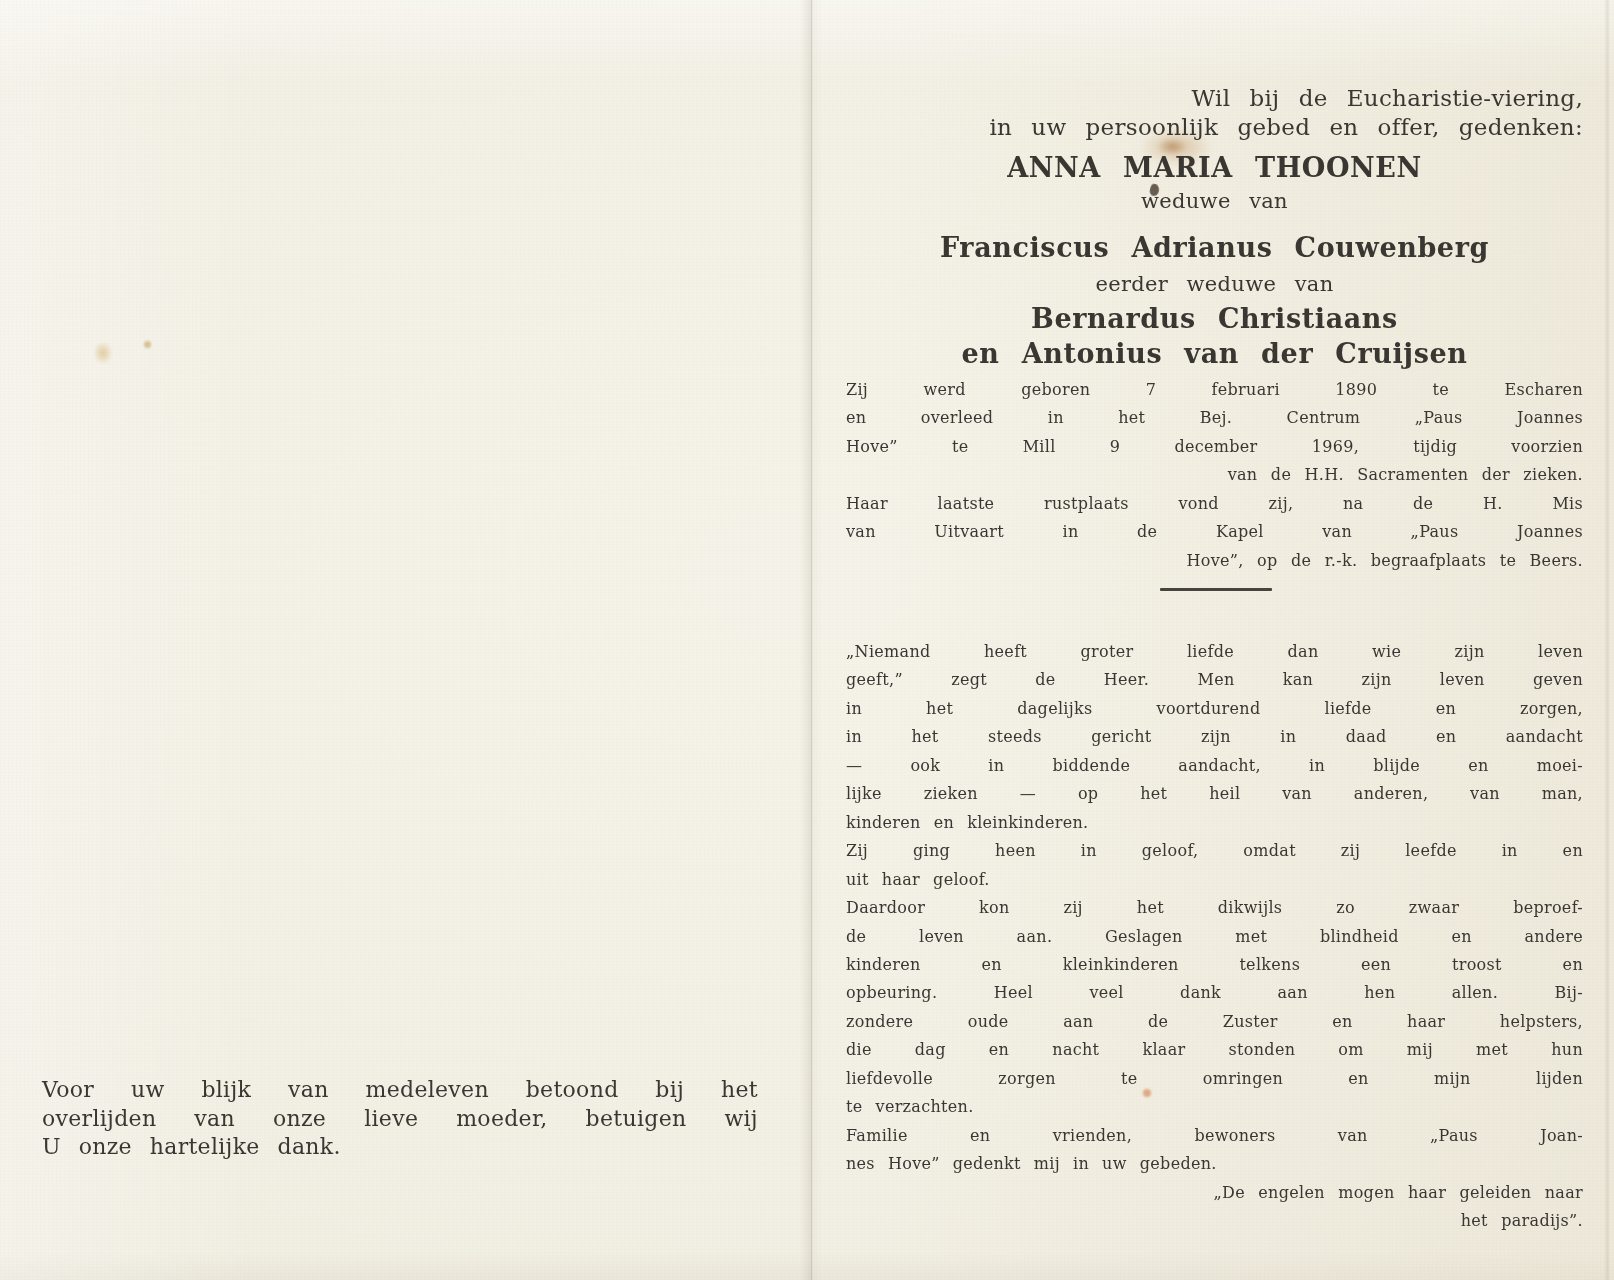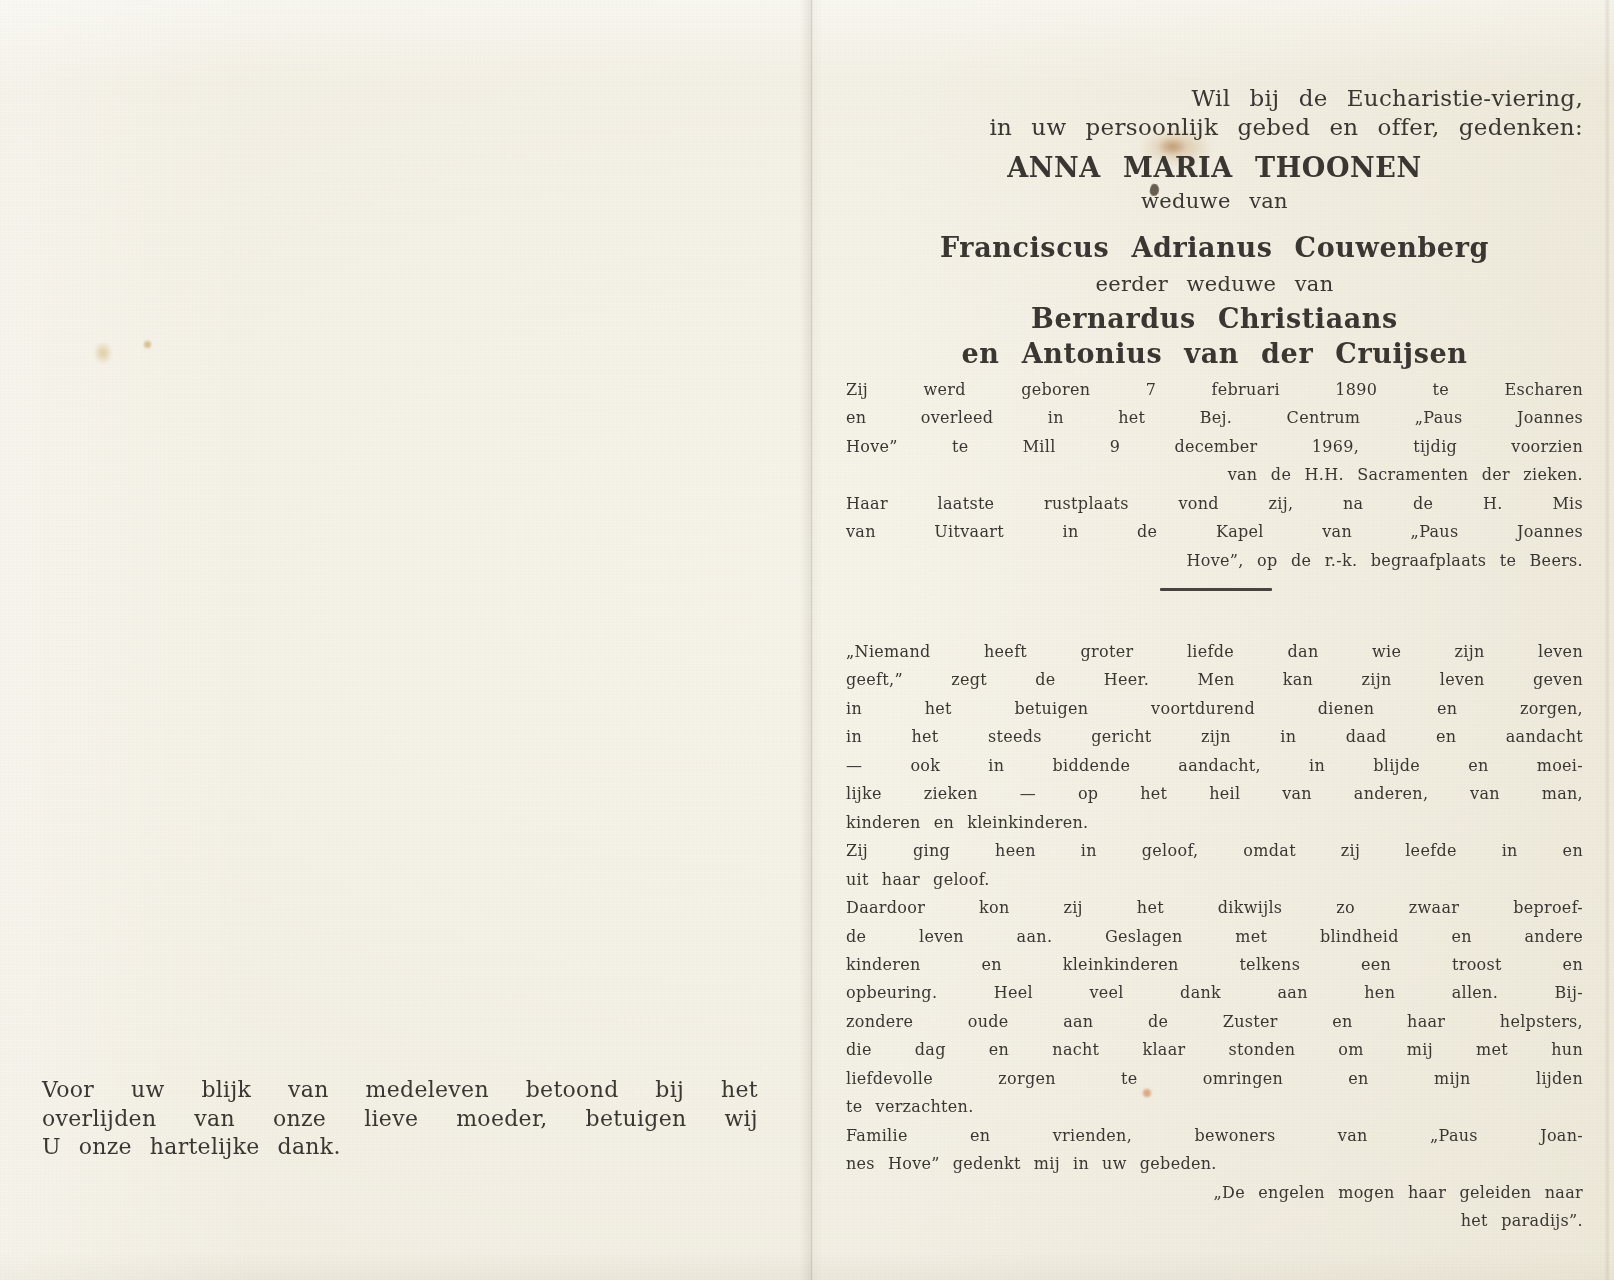--- a/index.html
+++ b/index.html
@@ -135,21 +135,21 @@
       <div class="j">Haar laatste rustplaats vond zij, na de H. Mis</div>
       <div class="j">van Uitvaart in de Kapel van „Paus Joannes</div>
       <div class="c">Hove”, op de r.-k. begraafplaats te Beers.</div>
     </div>
 
     <div class="rule"></div>
 
     <div class="block rp body-text reflection">
       <div class="j">„Niemand heeft groter liefde dan wie zijn leven</div>
       <div class="j">geeft,” zegt de Heer. Men kan zijn leven geven</div>
-      <div class="j">in het betuigen voortdurend dienen en zorgen,</div>
+      <div class="j">in het dagelijks voortdurend liefde en zorgen,</div>
       <div class="j">in het steeds gericht zijn in daad en aandacht</div>
       <div class="j">— ook in biddende aandacht, in blijde en moei-</div>
       <div class="j">lijke zieken — op het heil van anderen, van man,</div>
       <div class="l">kinderen en kleinkinderen.</div>
       <div class="j">Zij ging heen in geloof, omdat zij leefde in en</div>
       <div class="l">uit haar geloof.</div>
       <div class="j">Daardoor kon zij het dikwijls zo zwaar beproef-</div>
       <div class="j">de leven aan. Geslagen met blindheid en andere</div>
       <div class="j">kinderen en kleinkinderen telkens een troost en</div>
       <div class="j">opbeuring. Heel veel dank aan hen allen. Bij-</div>

